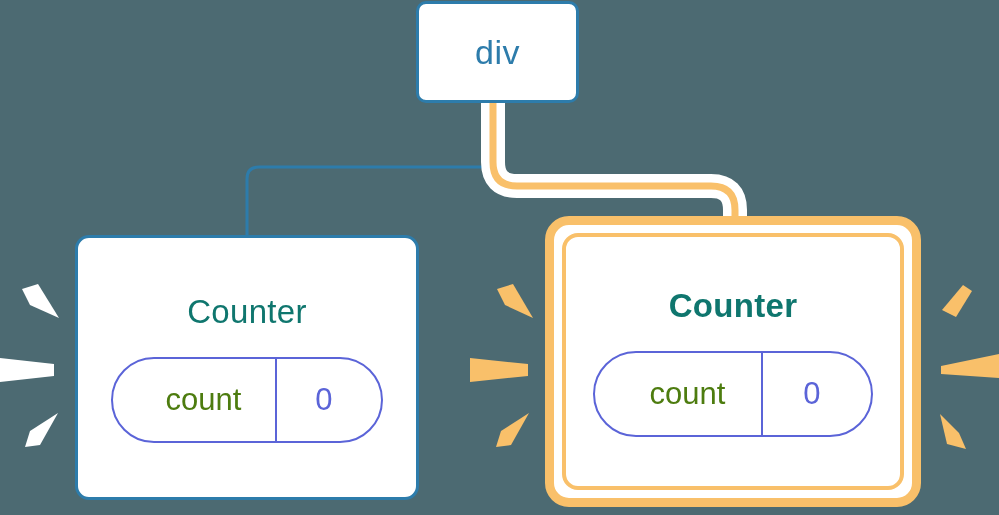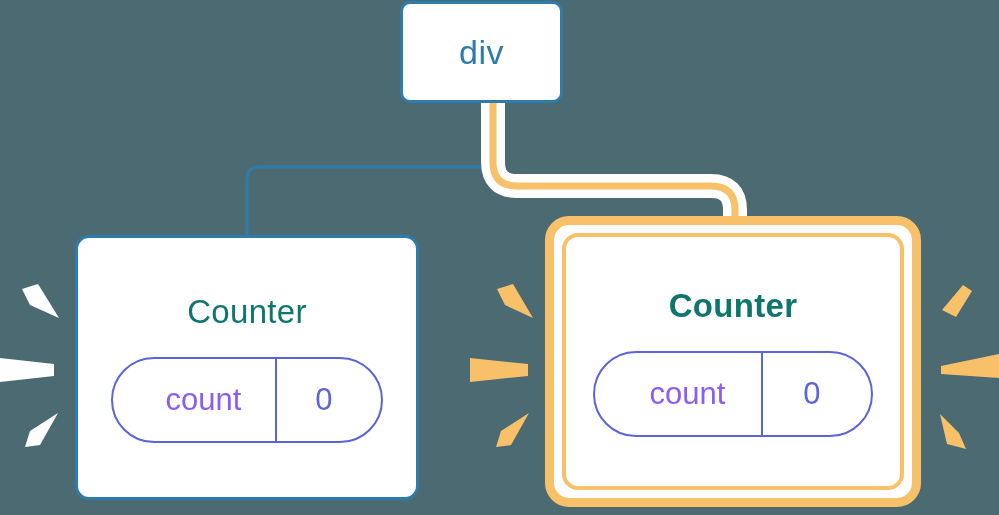--- a/index.html
+++ b/index.html
@@ -32,21 +32,21 @@
     position: absolute;
     background: #ffffff;
     box-sizing: border-box;
     display: flex;
     flex-direction: column;
     align-items: center;
     justify-content: center;
   }
 
   .node-div {
-    left: 400px;
+    left: 416px;
     top: 1px;
     width: 163px;
     height: 102px;
     border: 3px solid #2d7cab;
     border-radius: 10px;
     z-index: 5;
     justify-content: center;
   }
   .node-div .node-title {
     font-size: 34px;
@@ -105,21 +105,21 @@
     height: 82px;
     overflow: hidden;
     background: #ffffff;
   }
   .pill-left {
     display: flex;
     align-items: center;
     justify-content: center;
     padding: 0 34px 0 52px;
     font-size: 31px;
-    color: #8b5cf6;
+    color: #4d7c0f;
   }
   .pill-right {
     display: flex;
     align-items: center;
     justify-content: center;
     border-left: 2px solid #5b64d8;
     padding: 0 48px 0 38px;
     font-size: 31px;
     color: #5b64d8;
   }

